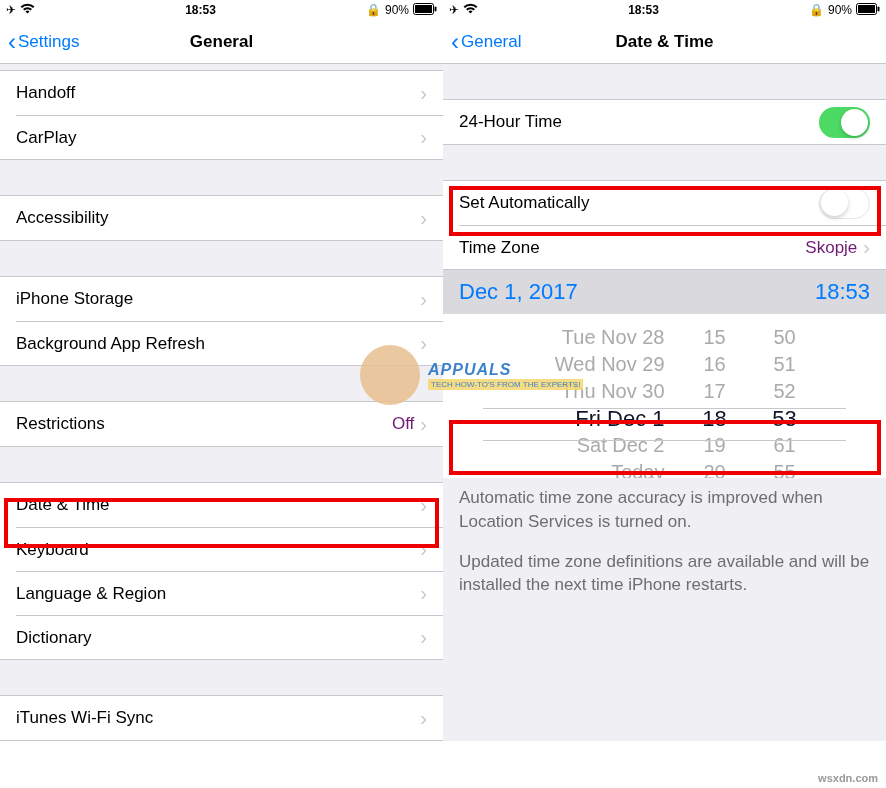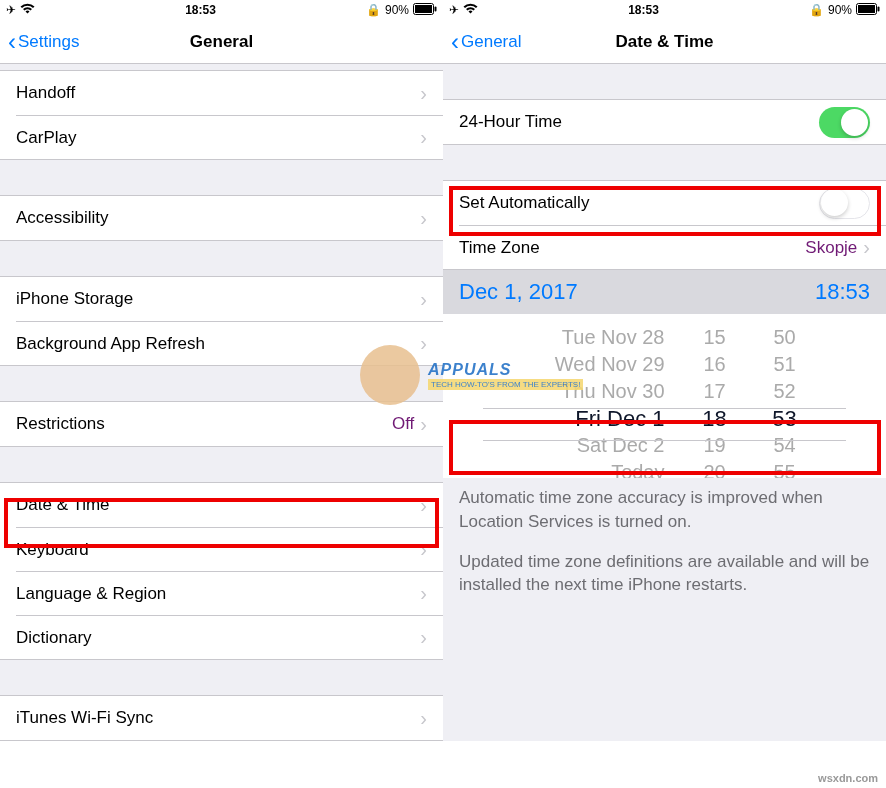--- a/index.html
+++ b/index.html
@@ -235,21 +235,21 @@
           <div class="picker-item sel">18</div>
           <div class="picker-item">19</div>
           <div class="picker-item">20</div>
           <div class="picker-item">21</div>
         </div>
         <div class="picker-col min">
           <div class="picker-item">50</div>
           <div class="picker-item">51</div>
           <div class="picker-item">52</div>
           <div class="picker-item sel">53</div>
-          <div class="picker-item">54</div>
+          <div class="picker-item">61</div>
           <div class="picker-item">55</div>
           <div class="picker-item">56</div>
         </div>
       </div>
     </div>
 
     <div class="footer-text">Automatic time zone accuracy is improved when Location Services is turned on.</div>
     <div class="footer-text">Updated time zone definitions are available and will be installed the next time iPhone restarts.</div>
   </div>
 </div>

